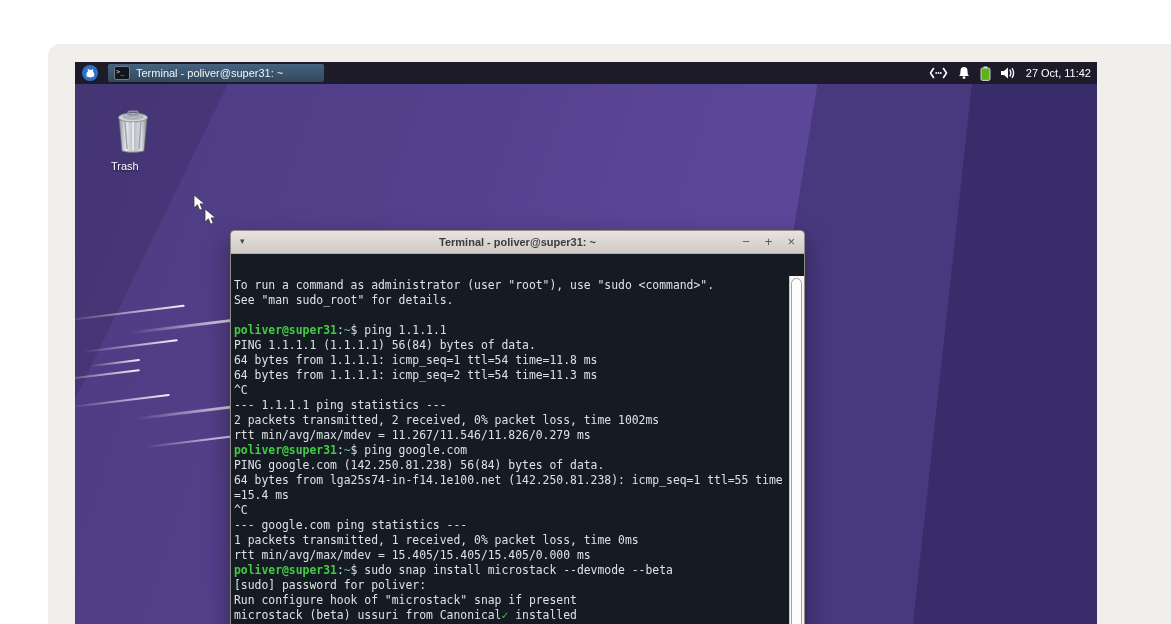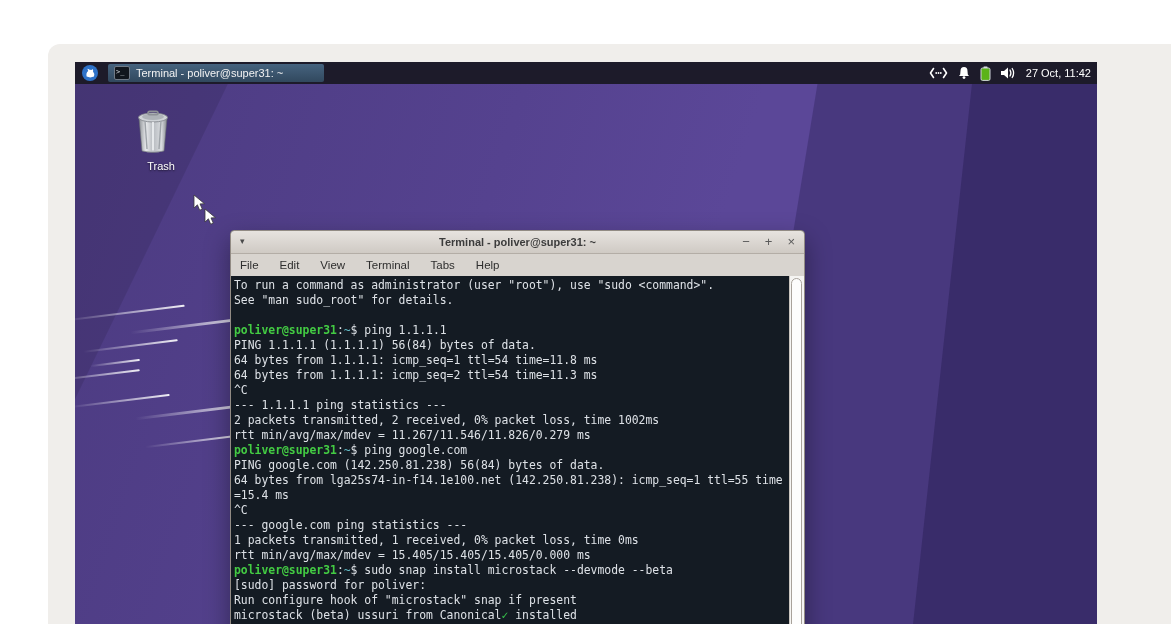--- a/index.html
+++ b/index.html
@@ -23,21 +23,21 @@
   .logo{position:absolute;left:7px;top:3px;width:16px;height:16px;border-radius:50%;
     background:#2e72c8;display:flex;align-items:center;justify-content:center;}
   .taskbtn{position:absolute;left:33px;top:2px;width:204px;height:18px;border-radius:2px;
     background:linear-gradient(#46637f,#31485e);display:flex;align-items:center;padding:0 6px;gap:6px;cursor:default;}
   .ticon{width:13px;height:12px;background:#11161d;border:1px solid #707a86;border-radius:2px;
     color:#d7dde3;font-size:7px;line-height:10px;text-align:left;padding-left:1px;font-family:"DejaVu Sans Mono",monospace;}
   .tlabel{color:#f2f2f2;font-size:11px;white-space:nowrap;}
   .tray{position:absolute;right:6px;top:0;height:22px;display:flex;align-items:center;gap:9px;}
   .clock{color:#ffffff;font-size:11px;}
   
-  .desk-icon{position:absolute;width:64px;text-align:right;cursor:default;}
+  .desk-icon{position:absolute;width:64px;text-align:left;cursor:default;}
   .desk-icon .dlabel{margin-top:2px;color:#fff;font-size:11px;text-shadow:0 1px 2px rgba(0,0,0,.65);}
   .desk-icon.trash{left:36px;top:46px;}
   .desk-icon.home{left:37px;top:172px;}
   
   .cursor-arrow{position:absolute;z-index:6;}
   
   .window{position:absolute;left:155px;top:168px;width:573px;height:420px;z-index:4;
     border:1px solid #928b84;border-radius:4px 4px 0 0;background:#141b23;
     box-shadow:0 10px 26px rgba(0,0,0,.38);}
   .titlebar{height:22px;border-radius:3px 3px 0 0;position:relative;
@@ -146,28 +146,20 @@
   <div class="window">
     <div class="titlebar">
       <span class="winmenu-arrow">▾</span>
       <span class="wtitle">Terminal - poliver@super31: ~</span>
       <span class="controls">
         <span class="wbtn">−</span>
         <span class="wbtn">+</span>
         <span class="wbtn">×</span>
       </span>
     </div>
-    <div class="menubar">
-      <span>File</span>
-      <span>Edit</span>
-      <span>View</span>
-      <span>Terminal</span>
-      <span>Tabs</span>
-      <span>Help</span>
-    </div>
     <div class="termwrap">
       <div class="term-output"><div class="tline"><span style="color: rgb(221, 225, 230);">To run a command as administrator (user "root"), use "sudo &lt;command&gt;".</span></div><div class="tline"><span style="color: rgb(221, 225, 230);">See "man sudo_root" for details.</span></div><div class="tline">&nbsp;</div><div class="tline"><span style="color: rgb(67, 203, 67); font-weight: bold;">poliver@super31</span><span style="color: rgb(221, 225, 230);">:</span><span style="color: rgb(98, 188, 199);">~</span><span style="color: rgb(221, 225, 230);">$ ping 1.1.1.1</span></div><div class="tline"><span style="color: rgb(221, 225, 230);">PING 1.1.1.1 (1.1.1.1) 56(84) bytes of data.</span></div><div class="tline"><span style="color: rgb(221, 225, 230);">64 bytes from 1.1.1.1: icmp_seq=1 ttl=54 time=11.8 ms</span></div><div class="tline"><span style="color: rgb(221, 225, 230);">64 bytes from 1.1.1.1: icmp_seq=2 ttl=54 time=11.3 ms</span></div><div class="tline"><span style="color: rgb(221, 225, 230);">^C</span></div><div class="tline"><span style="color: rgb(221, 225, 230);">--- 1.1.1.1 ping statistics ---</span></div><div class="tline"><span style="color: rgb(221, 225, 230);">2 packets transmitted, 2 received, 0% packet loss, time 1002ms</span></div><div class="tline"><span style="color: rgb(221, 225, 230);">rtt min/avg/max/mdev = 11.267/11.546/11.826/0.279 ms</span></div><div class="tline"><span style="color: rgb(67, 203, 67); font-weight: bold;">poliver@super31</span><span style="color: rgb(221, 225, 230);">:</span><span style="color: rgb(98, 188, 199);">~</span><span style="color: rgb(221, 225, 230);">$ ping google.com</span></div><div class="tline"><span style="color: rgb(221, 225, 230);">PING google.com (142.250.81.238) 56(84) bytes of data.</span></div><div class="tline"><span style="color: rgb(221, 225, 230);">64 bytes from lga25s74-in-f14.1e100.net (142.250.81.238): icmp_seq=1 ttl=55 time</span></div><div class="tline"><span style="color: rgb(221, 225, 230);">=15.4 ms</span></div><div class="tline"><span style="color: rgb(221, 225, 230);">^C</span></div><div class="tline"><span style="color: rgb(221, 225, 230);">--- google.com ping statistics ---</span></div><div class="tline"><span style="color: rgb(221, 225, 230);">1 packets transmitted, 1 received, 0% packet loss, time 0ms</span></div><div class="tline"><span style="color: rgb(221, 225, 230);">rtt min/avg/max/mdev = 15.405/15.405/15.405/0.000 ms</span></div><div class="tline"><span style="color: rgb(67, 203, 67); font-weight: bold;">poliver@super31</span><span style="color: rgb(221, 225, 230);">:</span><span style="color: rgb(98, 188, 199);">~</span><span style="color: rgb(221, 225, 230);">$ sudo snap install microstack --devmode --beta</span></div><div class="tline"><span style="color: rgb(221, 225, 230);">[sudo] password for poliver:</span></div><div class="tline"><span style="color: rgb(221, 225, 230);">Run configure hook of "microstack" snap if present</span></div><div class="tline"><span style="color: rgb(221, 225, 230);">microstack (beta) ussuri from Canonical</span><span style="color: rgb(53, 192, 74);">✓</span><span style="color: rgb(221, 225, 230);"> installed</span></div><div class="tline"><span style="color: rgb(67, 203, 67); font-weight: bold;">poliver@super31</span><span style="color: rgb(221, 225, 230);">:</span><span style="color: rgb(98, 188, 199);">~</span><span style="color: rgb(221, 225, 230);">$ sudo microstack.init </span></div></div>
       <div class="scrollbar">
         <div class="thumb"></div>
       </div>
     </div>
   </div>
 </div>
 
 </body></html>

